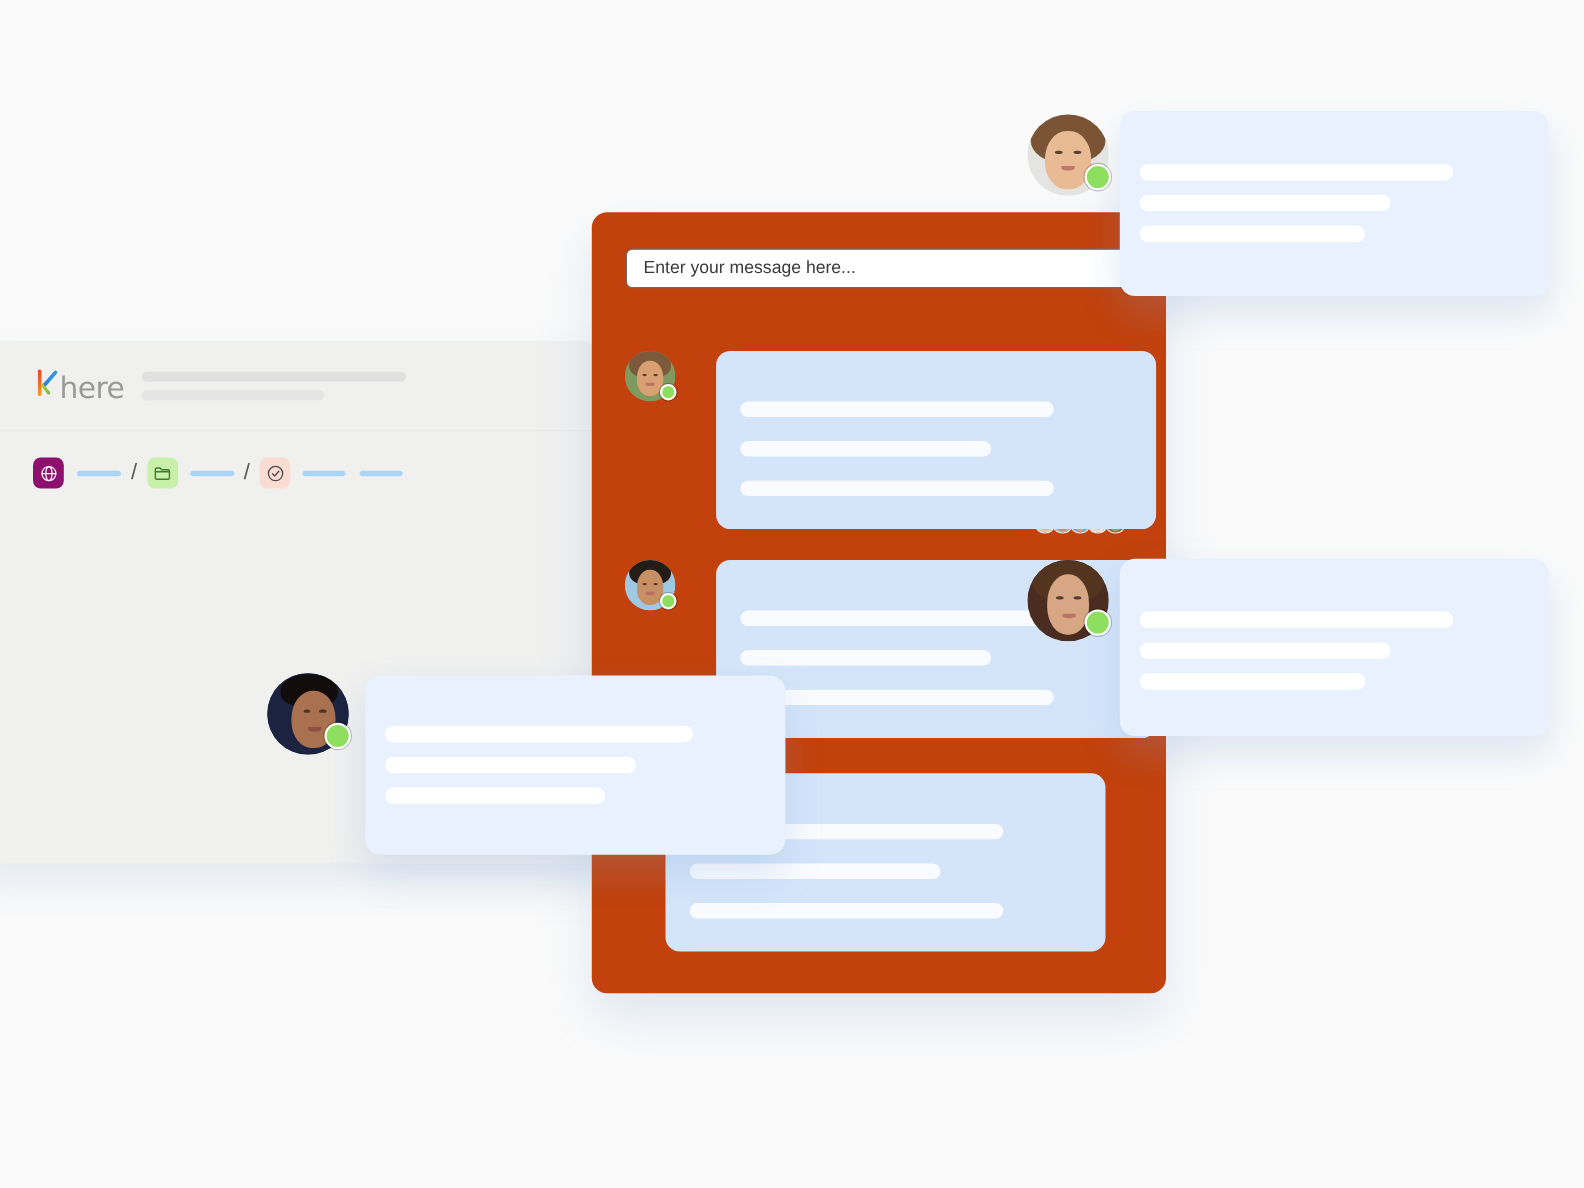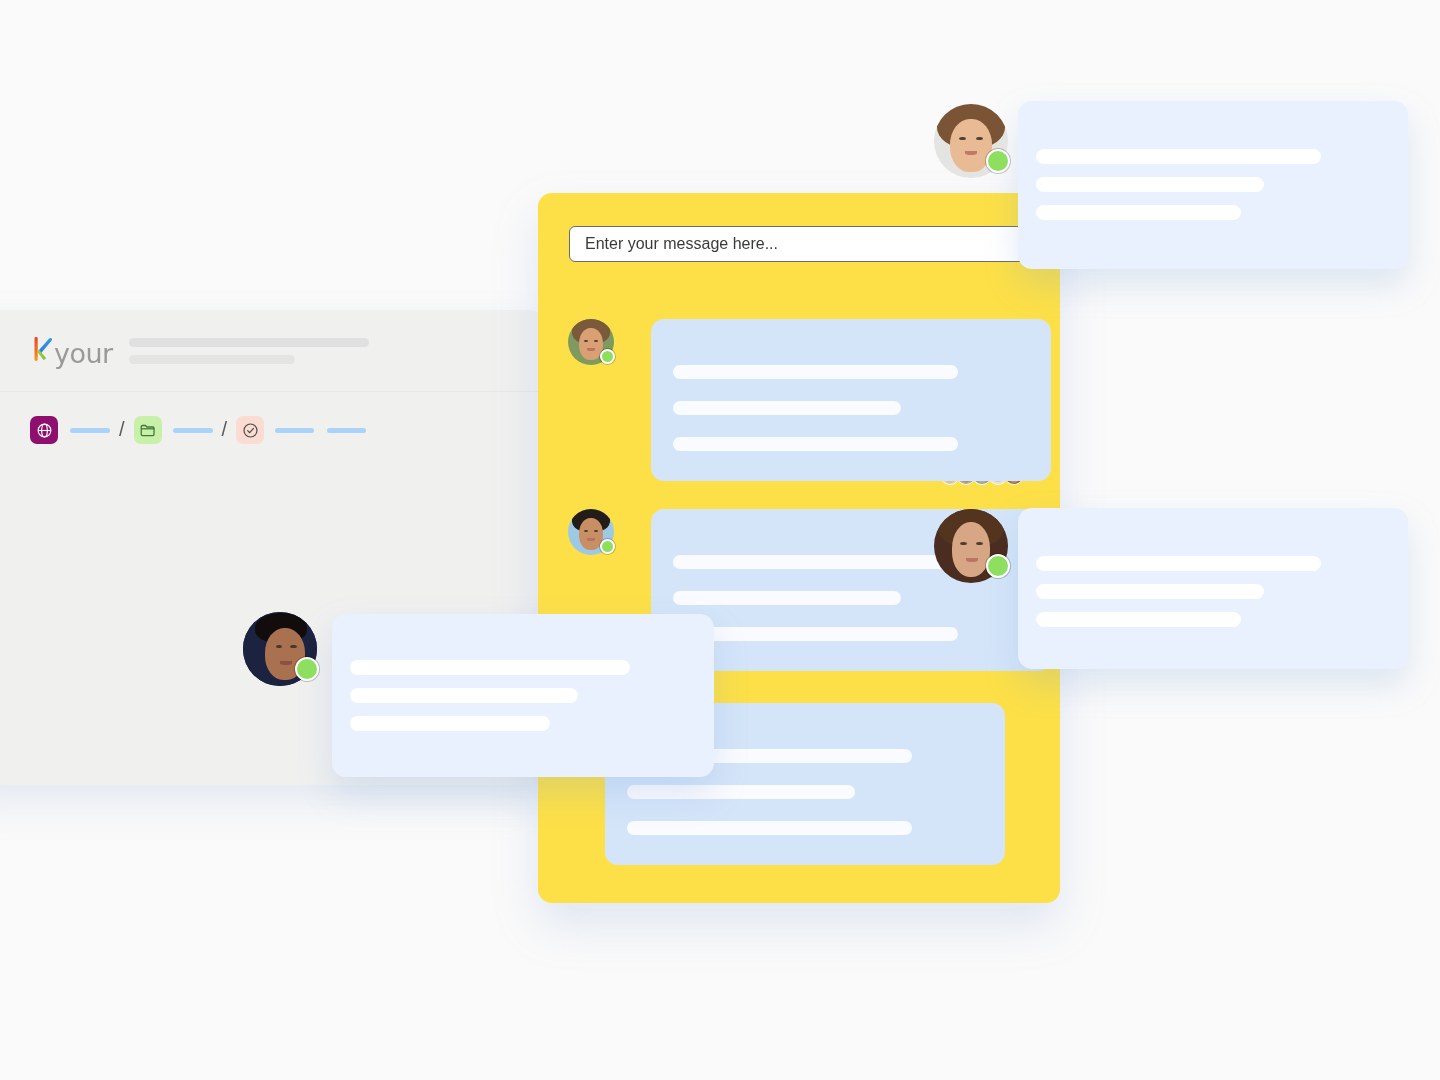--- a/index.html
+++ b/index.html
@@ -94,21 +94,21 @@
     font-family: "Liberation Sans", sans-serif;
   }
 
   
   .chat-panel {
     position: absolute;
     left: 538px;
     top: 193px;
     width: 522px;
     height: 710px;
-    background: #fde047;
+    background: #c2410c;
     border-radius: 14px;
     box-shadow: 0 22px 46px rgba(130,165,215,0.22);
   }
 
   .msg-input {
     position: absolute;
     left: 31px;
     top: 33px;
     width: 560px;
     height: 36px;
@@ -274,21 +274,21 @@
               <linearGradient id="lowg" x1="0" y1="0" x2="1" y2="1">
                 <stop offset="0%" stop-color="#a7cf33"></stop>
                 <stop offset="100%" stop-color="#7ac143"></stop>
               </linearGradient>
             </defs>
             <rect x="0.5" y="2" width="3.2" height="24" rx="1.4" fill="url(#stemg)"></rect>
             <path d="M4.6 15.5 L15.2 3.6 a1.6 1.6 0 0 1 2.5 2.0 L7.2 17.9 z" fill="url(#upg)"></path>
             <path d="M4.6 14.2 L11.6 22.4 a1.6 1.6 0 0 1 -2.4 2.0 L3.6 17.2 z" fill="url(#lowg)"></path>
           </svg>
         </span>
-        <span class="rest">your</span>
+        <span class="rest">here</span>
       </div>
 
       <div class="title-bars">
         <div class="title-bar-1"></div>
         <div class="title-bar-2"></div>
       </div>
     </div>
 
     <div class="breadcrumb">
       <div class="crumb-icon globe">

